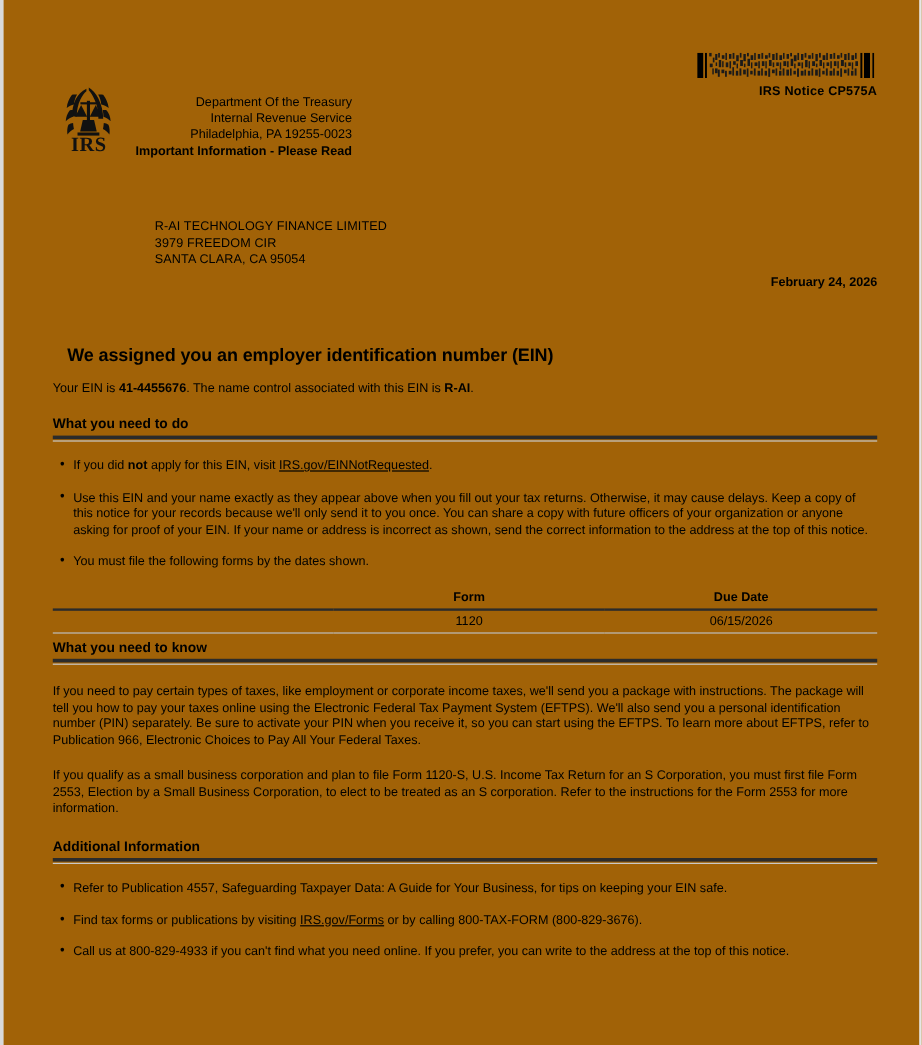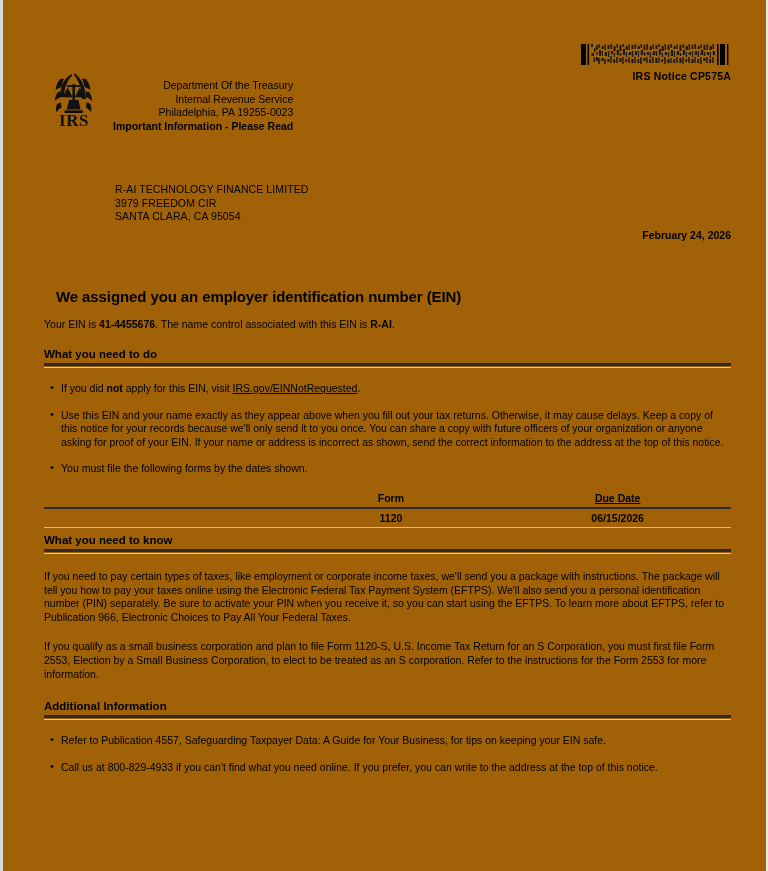--- a/index.html
+++ b/index.html
@@ -72,21 +72,21 @@
     padding-top: 9px;
     text-align: right;
   }
   .agency-lines .important {
     font-weight: bold;
   }
 
   
   .recipient {
     position: absolute;
-    left: 71px;
+    left: 85px;
     top: 183px;
     font-size: 10.5px;
     line-height: 13.5px;
     letter-spacing: 0.1px;
   }
   .notice-date {
     position: absolute;
     right: 0;
     top: 229px;
     font-size: 10.5px;
@@ -169,25 +169,24 @@
     text-align: center;
     border-bottom: 2px solid #2b2b2b;
   }
   .forms-table th.spacer-col { border-bottom: 2px solid #2b2b2b; }
   .forms-table td {
     font-size: 10.5px;
     text-align: center;
     padding: 3px 0 3px 0;
     border-top: 1px solid #3a3a3a;
     border-bottom: 1px solid #bdbdbd;
-    font-weight: bold;
   }
   .col-pad { width: 34%; }
   .col-form { width: 33%; }
-  .col-due { width: 33%; text-decoration: underline; }
+  .col-due { width: 33%; }
 
   .gap-sm { height: 6px; }
 </style>
 </head>
 <body>
 
 <div class="page">
  <div class="inner">
 
   <div class="header">
@@ -413,18 +412,21 @@
     <p class="para">If you qualify as a small business corporation and plan to file Form 1120-S, U.S. Income Tax Return for an S Corporation, you must first file Form 2553, Election by a Small Business Corporation, to elect to be treated as an S corporation. Refer to the instructions for the Form 2553 for more information.</p>
 
     <div class="gap-sm"></div>
 
     <div class="section-head">Additional Information</div>
     <div class="rule"></div>
     <div class="rule-shadow"></div>
 
     <ul class="bullets">
       <li>Refer to Publication 4557, Safeguarding Taxpayer Data: A Guide for Your Business, for tips on keeping your EIN safe.</li>
+      <li>
+        <span>Find tax forms or publications by visiting </span><a class="uline" href="#">IRS.gov/Forms</a><span> or by calling 800-TAX-FORM (800-829-3676).</span>
+      </li>
       <li>Call us at 800-829-4933 if you can't find what you need online. If you prefer, you can write to the address at the top of this notice.</li>
     </ul>
 
   </div>
  </div>
 </div>
 
 </body></html>

